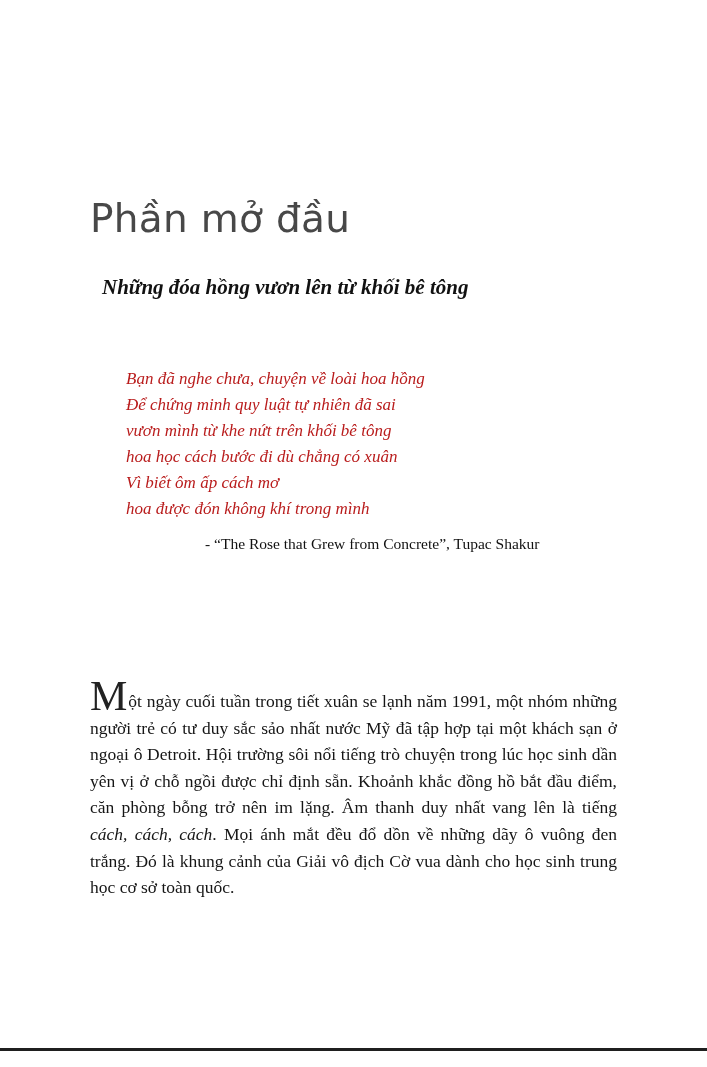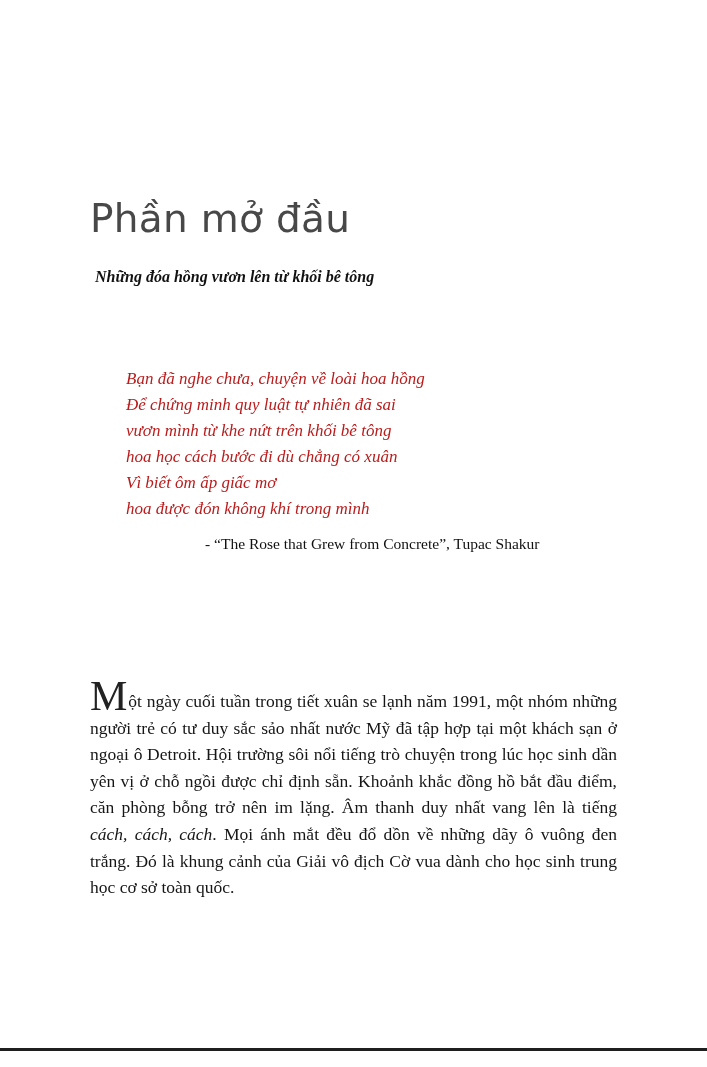--- a/index.html
+++ b/index.html
@@ -25,22 +25,22 @@
     font-family: "DejaVu Sans", sans-serif;
     font-weight: 400;
     font-size: 39px;
     letter-spacing: 0.3px;
     color: #484848;
   }
   .section-subtitle {
     position: absolute;
     left: 90px;
     top: 263px;
-    margin: 5px;
-    font-size: 16px;
+    margin: 12px;
+    font-size: 21px;
     font-style: italic;
     font-weight: bold;
     color: #111111;
   }
   .poem {
     position: absolute;
     left: 126px;
     top: 366px;
     font-style: italic;
     font-size: 17px;
@@ -97,21 +97,21 @@
 
   <h1 class="chapter-title">Phần mở đầu</h1>
 
   <h2 class="section-subtitle">Những đóa hồng vươn lên từ khối bê tông</h2>
 
   <div class="poem">
     <div class="poem-line">Bạn đã nghe chưa, chuyện về loài hoa hồng</div>
     <div class="poem-line">Để chứng minh quy luật tự nhiên đã sai</div>
     <div class="poem-line">vươn mình từ khe nứt trên khối bê tông</div>
     <div class="poem-line">hoa học cách bước đi dù chẳng có xuân</div>
-    <div class="poem-line">Vì biết ôm ấp giấc mơ</div>
+    <div class="poem-line">Vì biết ôm ấp cách mơ</div>
     <div class="poem-line">hoa được đón không khí trong mình</div>
   </div>
 
   <div class="attribution"><span class="attr-source">- “The Rose that Grew from Concrete”, </span><span class="attr-author">Tupac Shakur</span></div>
 
   <p class="body-paragraph"><span class="dropcap">M</span><span>ột ngày cuối tuần trong tiết xuân se lạnh năm 1991, một nhóm những người trẻ có tư duy sắc sảo nhất nước Mỹ đã tập hợp tại một khách sạn ở ngoại ô Detroit. Hội trường sôi nổi tiếng trò chuyện trong lúc học sinh dần yên vị ở chỗ ngồi được chỉ định sẵn. Khoảnh khắc đồng hồ bắt đầu điểm, căn phòng bỗng trở nên im lặng. Âm thanh duy nhất vang lên là tiếng </span><span class="it">cách, cách, cách</span><span>. Mọi ánh mắt đều đổ dồn về những dãy ô vuông đen trắng. Đó là khung cảnh của Giải vô địch Cờ vua dành cho học sinh trung học cơ sở toàn quốc.</span></p>
 
   <div class="footer-rule"></div>
 
 </div>

